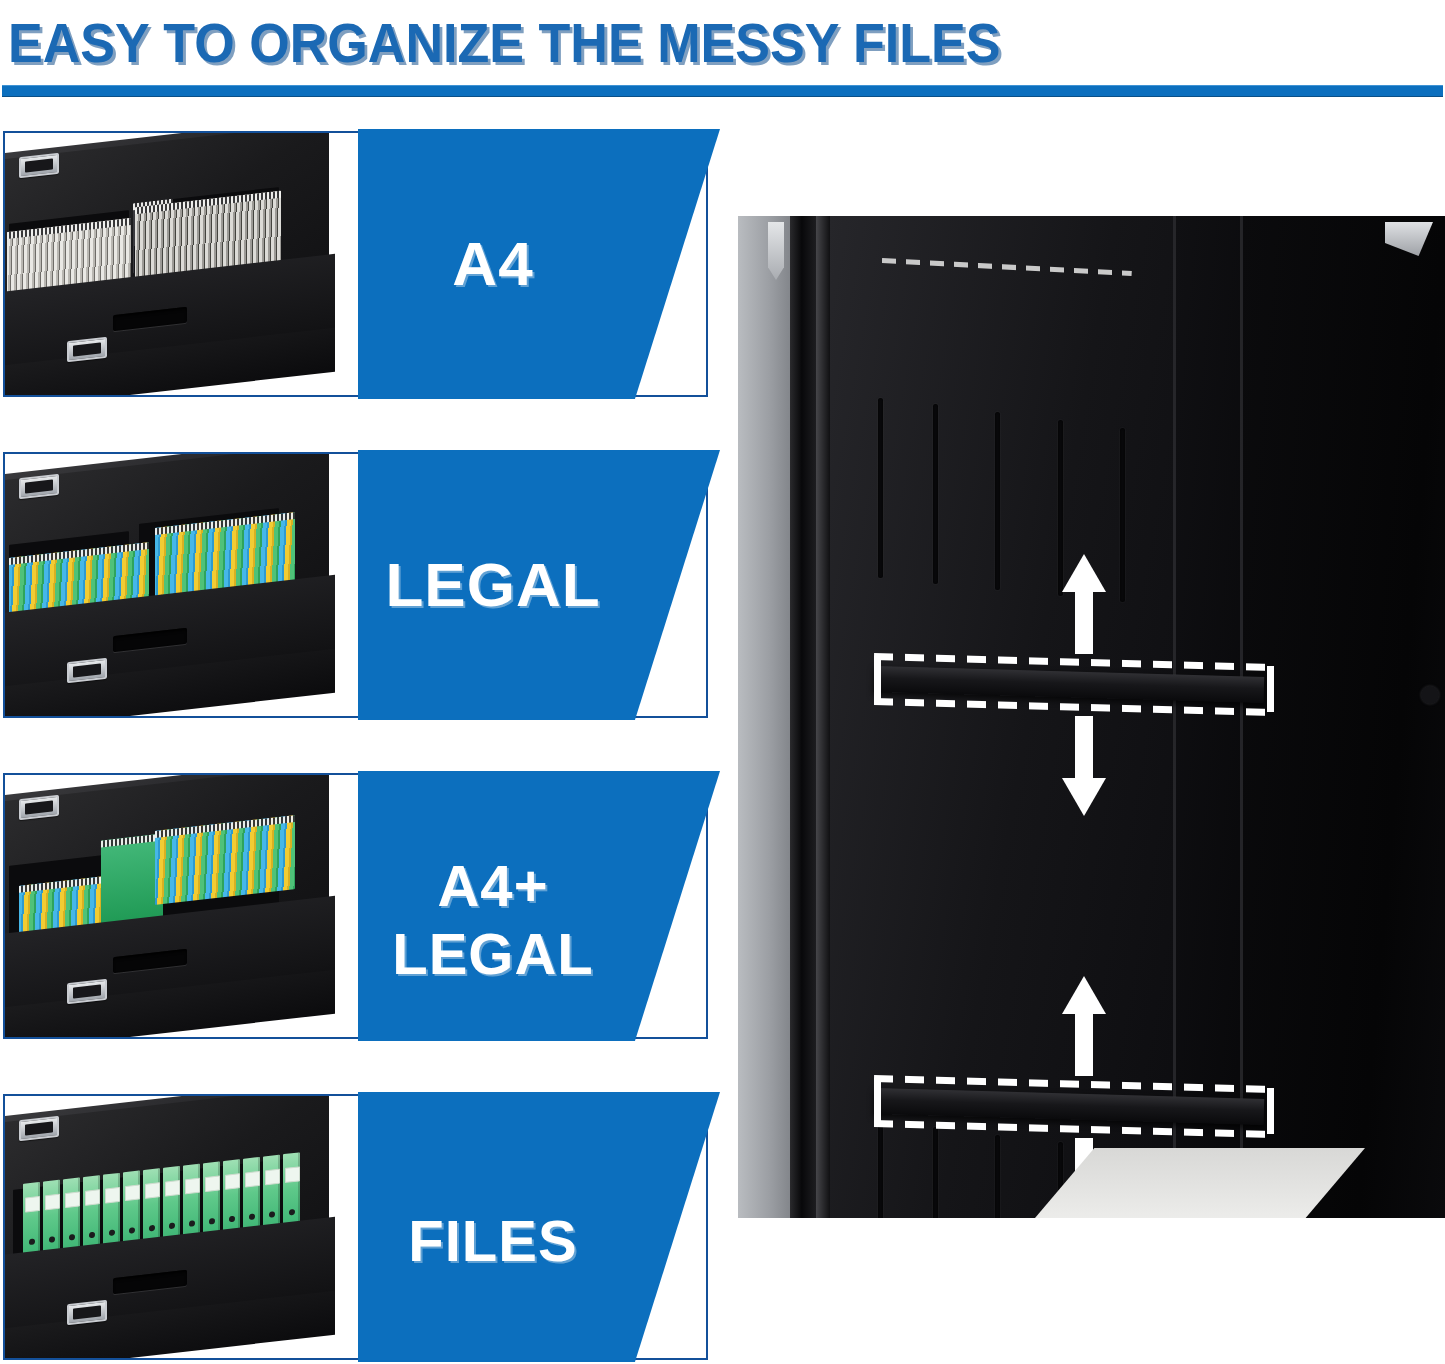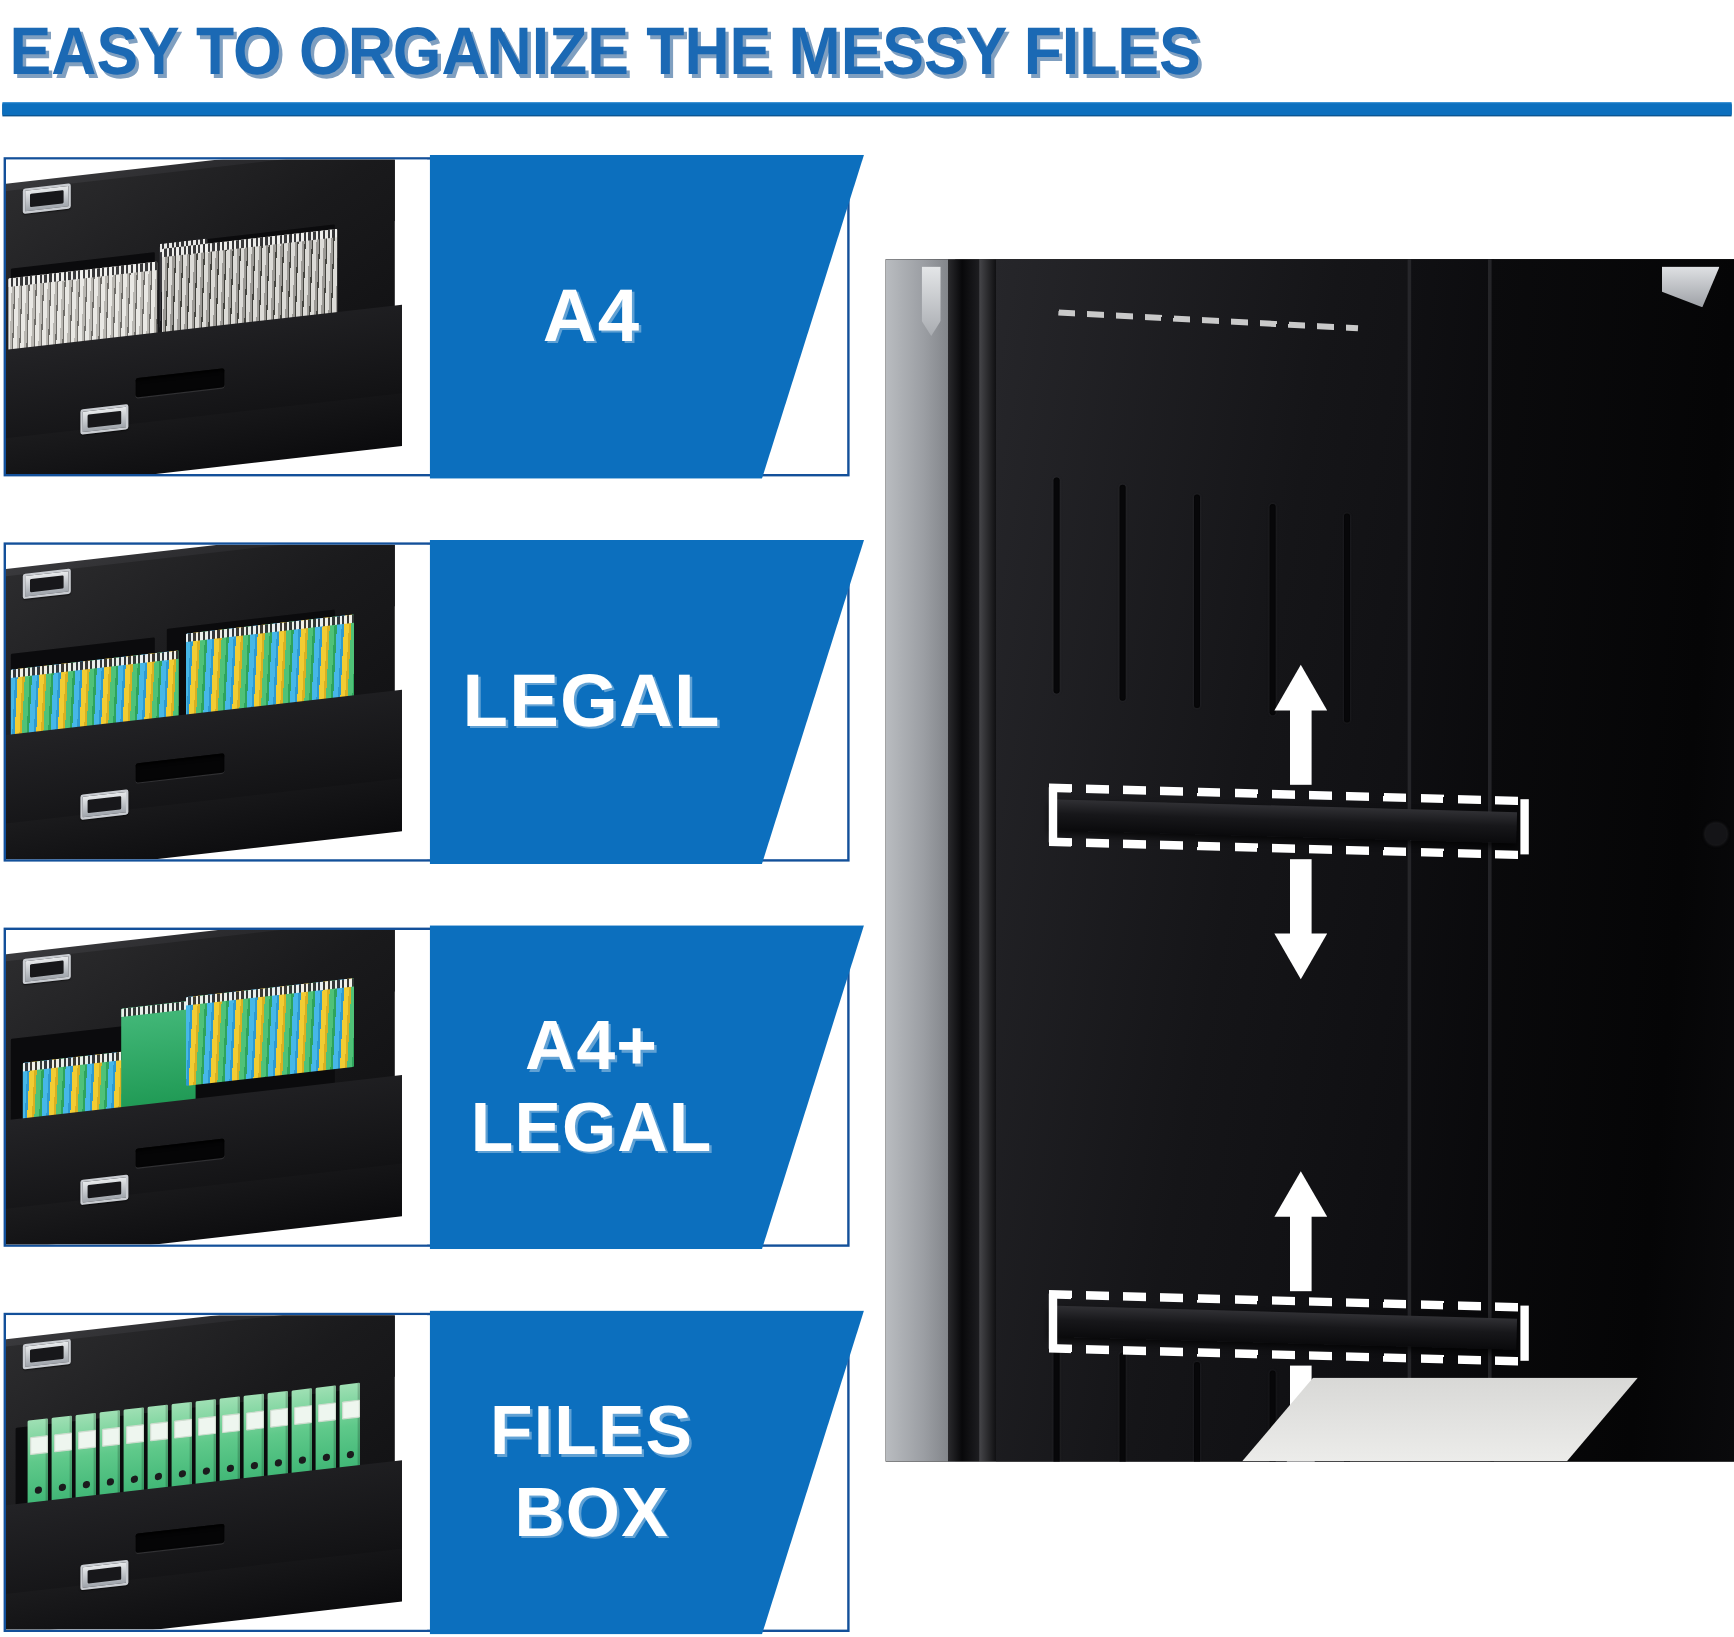--- a/index.html
+++ b/index.html
@@ -50,21 +50,21 @@
   }
   .wedge-label{
     position:absolute;left:0;top:0;width:270px;height:270px;
     display:flex;flex-direction:column;justify-content:center;
     color:#ffffff;font-weight:bold;
     font-size:62px;line-height:72px;text-align:center;
     letter-spacing:1px;
     text-shadow:2px 2px 0 rgba(255,255,255,0.35);
     pointer-events:none;
   }
-  .wedge-label.two-line{font-size:58px;line-height:68px;}
+  .wedge-label.two-line{font-size:58px;line-height:68px;margin-top:14px;}
 
   
   .cab{position:absolute;left:0;top:0;width:351px;height:262px;background:#fff;}
   .cab-body{
     position:absolute;left:-6px;top:8px;width:330px;height:230px;
     background:linear-gradient(150deg,#2c2c2e 0%,#1a1a1c 45%,#0e0e10 100%);
     transform:skewY(-6.5deg);
     border-radius:2px;
   }
   .cab-top{
@@ -357,21 +357,20 @@
         <div class="cab-front2"></div>
         <div class="handle-slot"></div>
         <div class="label-plate lp-top"></div>
         <div class="label-plate lp-bot"></div>
       </div>
     </div>
   </div>
   <div class="bluewedge">
     <div class="wedge-label two-line">
       <span>FILES</span>
-      <span>BOX</span>
     </div>
   </div>
 </div>
 
 <div id="right-photo">
   <div class="wall-left">
     <div class="handle-strip"></div>
   </div>
   <div class="door-edge"></div>
   <div class="door-edge2"></div>

